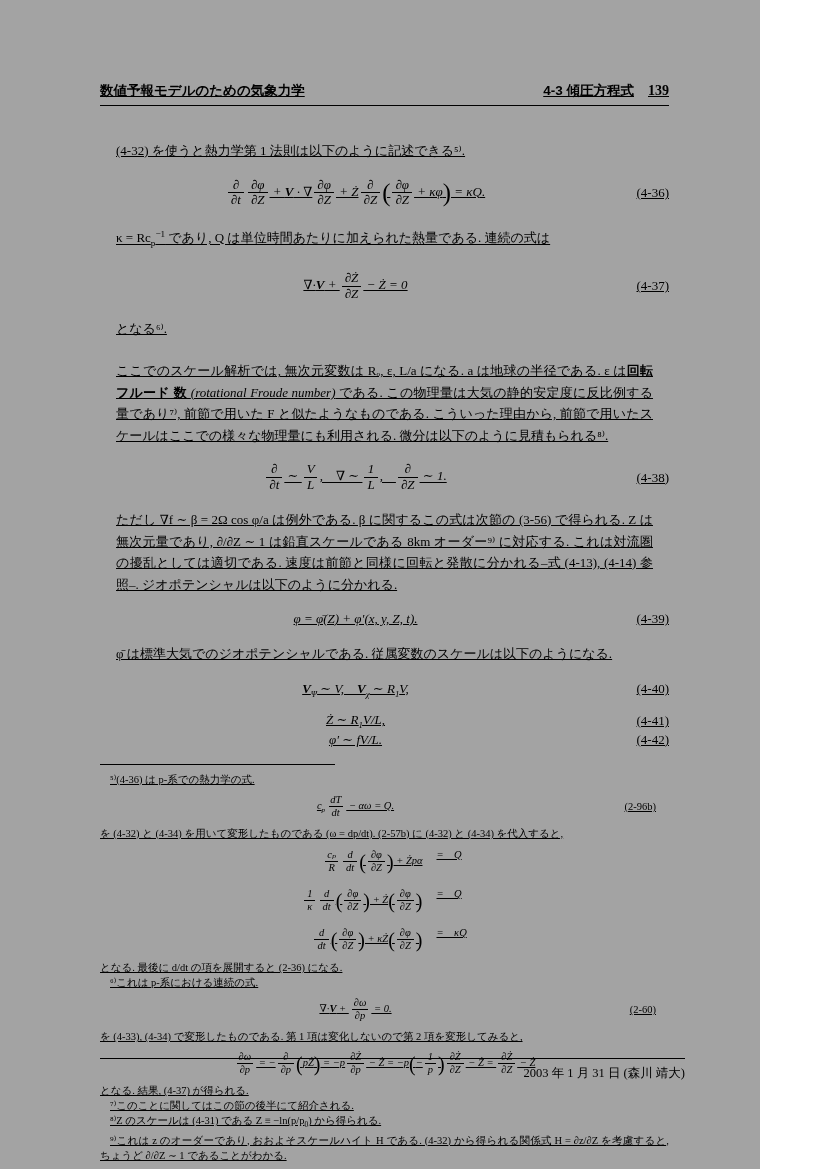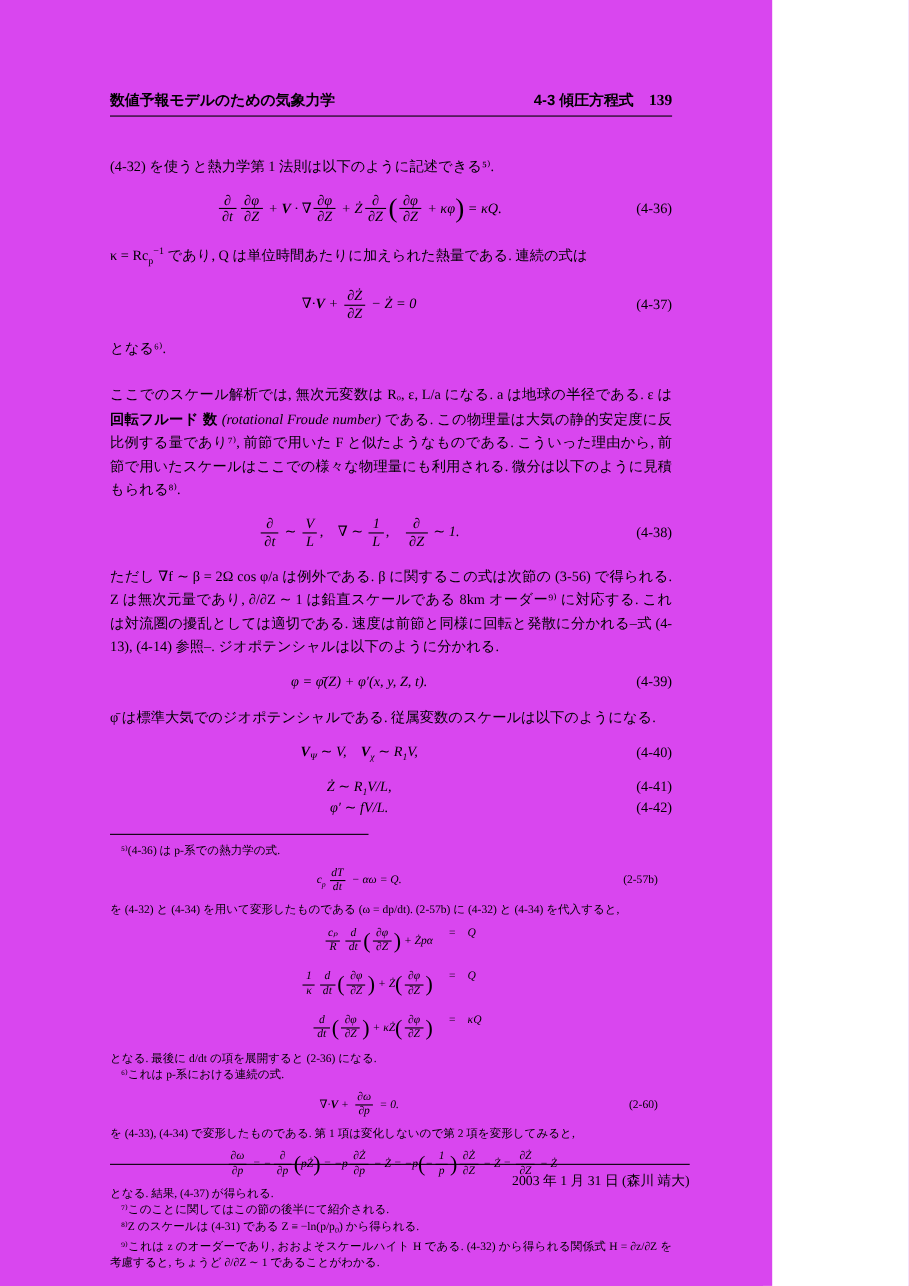--- a/index.html
+++ b/index.html
@@ -1,31 +1,31 @@
 <!DOCTYPE html>
 <html><head>
 <meta charset="utf-8">
 <style>
   html,body{margin:0;padding:0;background:#ffffff;}
   .page{
-    width:702px;height:1169px;background:#d946ef;color:#000;
+    width:760px;height:1169px;background:#a3a3a3;color:#000;
     font-family:"Liberation Serif","DejaVu Serif",serif;
     position:relative;box-sizing:border-box;
-    padding:82px 91px 0 100px;overflow:hidden;
+    padding:82px 91px 0 100px;overflow:hidden;text-decoration:underline;
   }
   
   .hdr{display:flex;justify-content:space-between;align-items:baseline;
        border-bottom:1px solid #000;padding-bottom:5px;}
   .hdr-left{font-family:"Liberation Sans","DejaVu Sans",sans-serif;font-weight:bold;font-size:13.5px;}
   .hdr-right{display:flex;gap:14px;align-items:baseline;}
   .hdr-sec{font-family:"Liberation Sans","DejaVu Sans",sans-serif;font-weight:bold;font-size:13.5px;}
   .hdr-page{font-weight:bold;font-size:14px;}
   
   .bodytext{margin-top:34px;}
-  p.para{font-size:13px;line-height:21.5px;margin:0;text-align:justify;}
+  p.para{font-size:13px;line-height:21.5px;margin:16px;text-align:justify;}
   p.para + p.para{margin-top:0;}
   .paragap{margin-top:21px !important;}
   .bold-jp{font-family:"Liberation Sans","DejaVu Sans",sans-serif;font-weight:bold;}
   .it{font-style:italic;}
   sub{font-size:0.7em;}
   sup{font-size:0.7em;}
   
   .eqrow{display:flex;align-items:center;margin:13px 0;}
   .eqbody{flex:1;text-align:center;font-size:13px;}
   .eqnum{width:58px;text-align:right;font-size:13px;white-space:nowrap;}
@@ -147,21 +147,21 @@
 
     <div class="fn">
 
       <p class="fnline indent">⁵⁾(4-36) は p-系での熱力学の式.</p>
 
       <div class="eqrow">
         <span class="eqbody"><span class="mt">c</span><sub class="msub">p</sub><span class="mfrac">
               <span class="mnum">dT</span>
               <span class="mden">dt</span>
             </span><span class="mt"> − αω = Q.</span></span>
-        <span class="eqnum">(2-57b)</span>
+        <span class="eqnum">(2-96b)</span>
       </div>
 
       <p class="fnline">を (4-32) と (4-34) を用いて変形したものである (ω = dp/dt). (2-57b) に (4-32) と (4-34) を代入すると,</p>
 
       <div class="falign">
         <span class="lhs"><span class="mfrac">
               <span class="mnum">cₚ</span>
               <span class="mden">R</span>
             </span><span class="mfrac">
               <span class="mnum">d</span>

